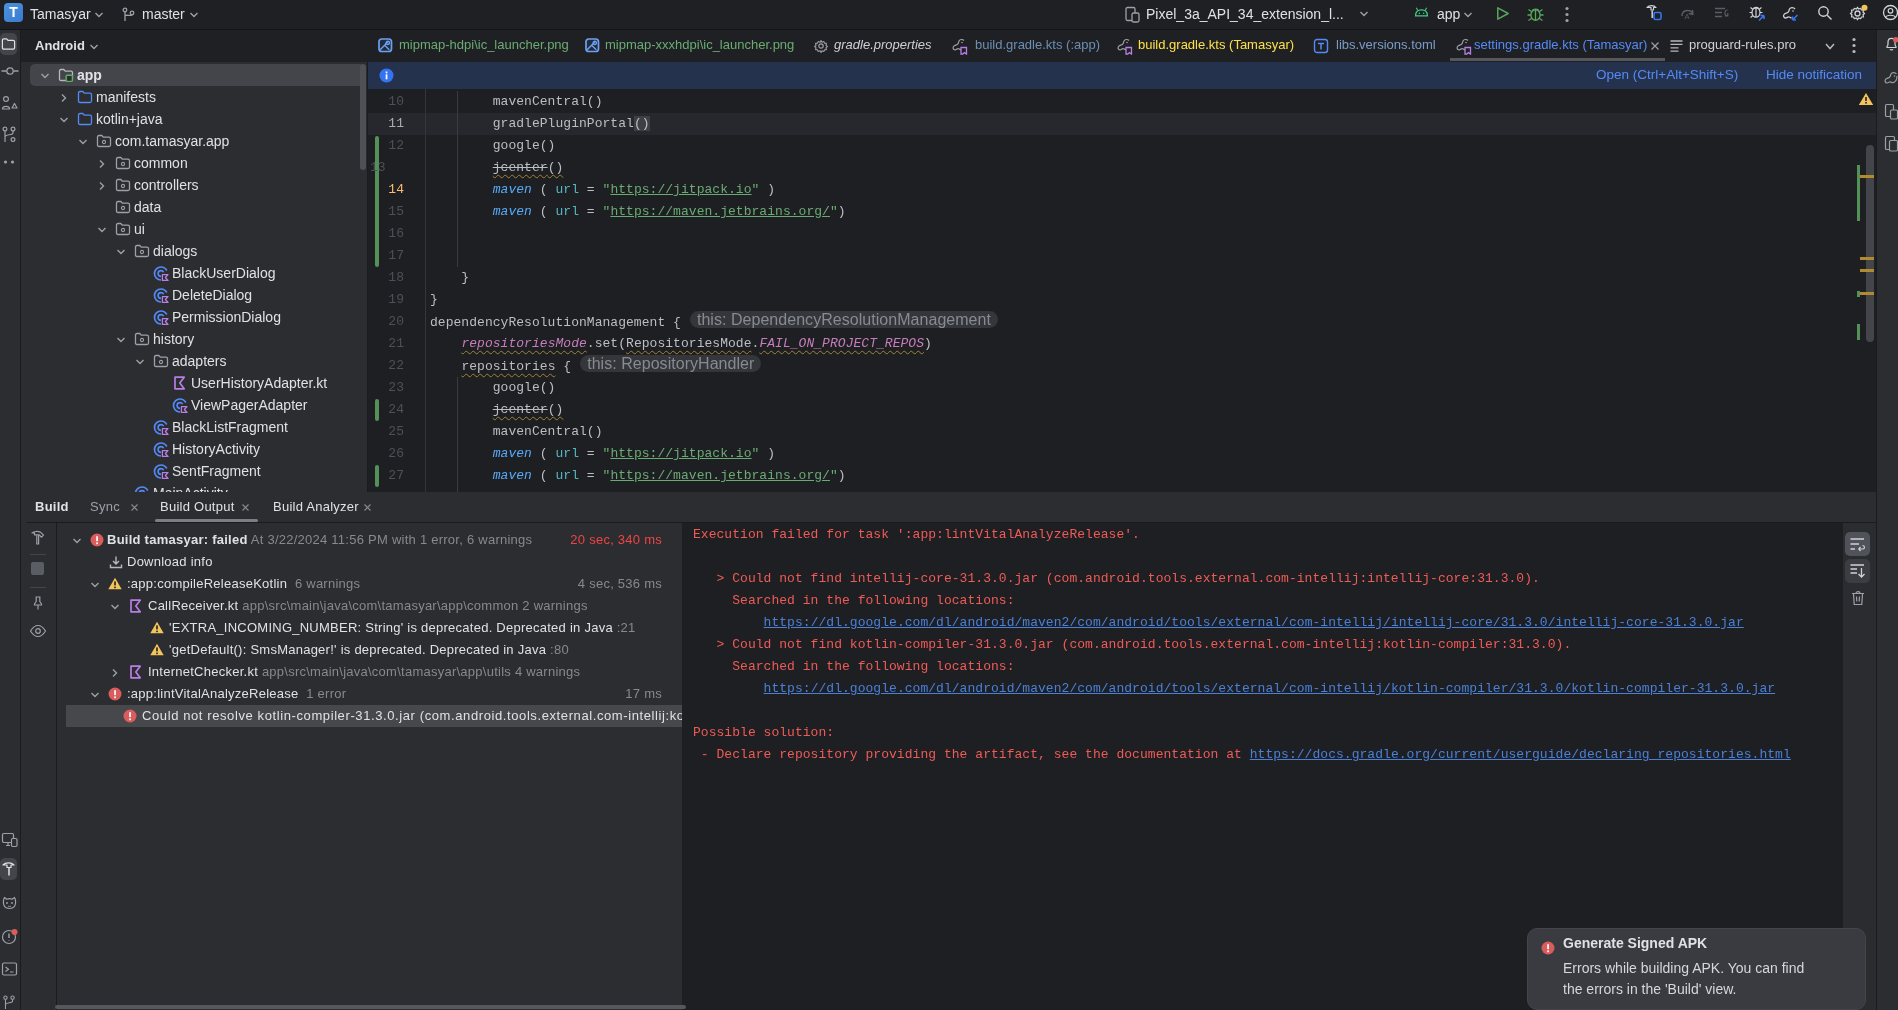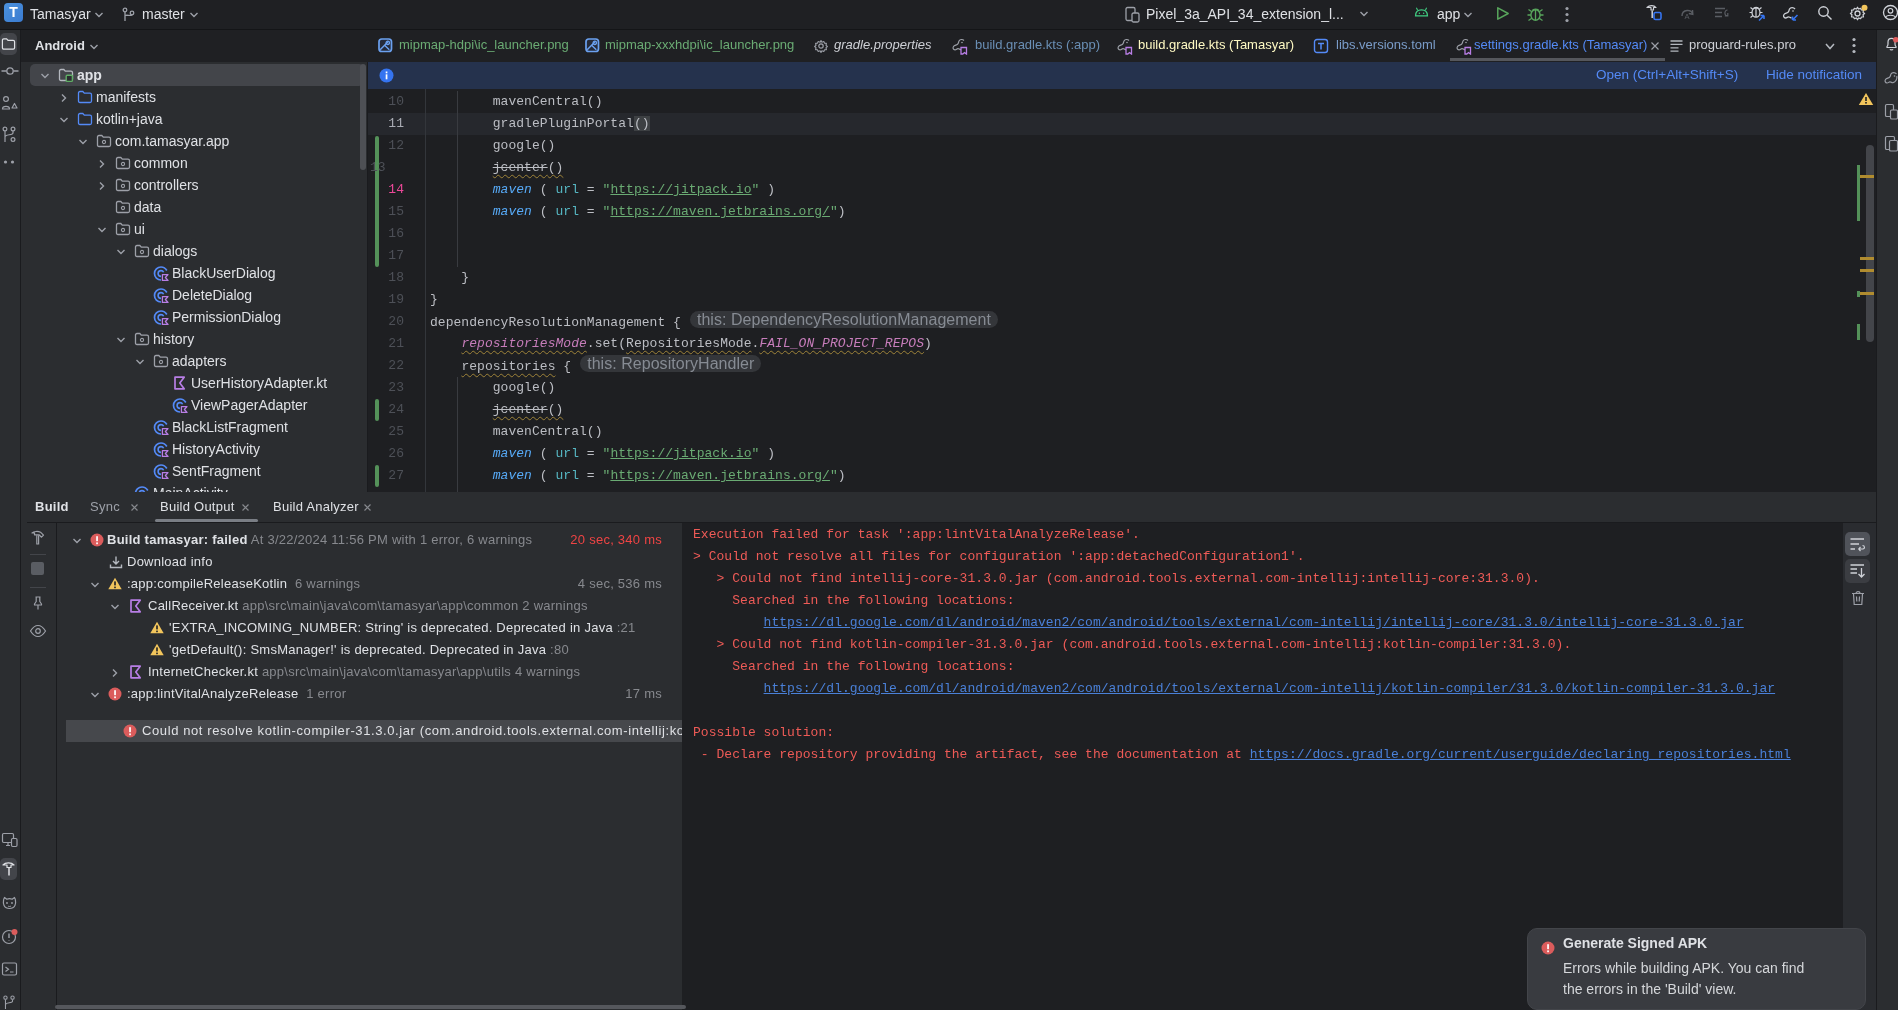--- a/index.html
+++ b/index.html
@@ -252,21 +252,21 @@
       <circle cx="11" cy="4.5" r="0.8" fill="#9da0a8"></circle>
       <path d="M10 9.5 L15.5 9.5 L15.5 16 L13.5 14.6 L11.8 16 L10 16 Z" fill="none" stroke="#b87ee5" stroke-width="1.3"></path>
     </svg>
     <span class="abs" style="left:948px;top:0;height:30px;line-height:30px;font-size:13px;color:#6a8fb5;">build.gradle.kts (:app)</span>
 
     <svg class="abs" style="left:1089px;top:8px;" width="18" height="17" viewBox="0 0 18 17">
       <path d="M13 2.5 C11.5 1 9 1.2 8 3 C7.3 4.2 7.8 5 6.5 6.2 C5.3 7.3 3.5 7 2.5 8.5 C1.5 10 2.3 11.8 4 11.8 C5.5 11.8 5.7 10.6 7 10.6 C8.3 10.6 8.5 11.8 10 11.5" stroke="#9da0a8" stroke-width="1.2" fill="none"></path>
       <circle cx="11" cy="4.5" r="0.8" fill="#9da0a8"></circle>
       <path d="M10 9.5 L15.5 9.5 L15.5 16 L13.5 14.6 L11.8 16 L10 16 Z" fill="none" stroke="#b87ee5" stroke-width="1.3"></path>
     </svg>
-    <span class="abs" style="left:1111px;top:0;height:30px;line-height:30px;font-size:13px;color:#fef9c3;">build.gradle.kts (Tamasyar)</span>
+    <span class="abs" style="left:1111px;top:0;height:30px;line-height:30px;font-size:13px;color:#fde047;">build.gradle.kts (Tamasyar)</span>
 
     <svg class="abs" style="left:1286px;top:8px;" width="16" height="16" viewBox="0 0 16 16">
       <rect x="1.5" y="1.5" width="13" height="13" rx="2.5" stroke="#548af7" stroke-width="1.4" fill="none"></rect>
       <path d="M5 5.5 L11 5.5 M8 5.5 L8 11.5" stroke="#548af7" stroke-width="1.5"></path>
     </svg>
     <span class="abs" style="left:1309px;top:0;height:30px;line-height:30px;font-size:13px;color:#7a9cc9;">libs.versions.toml</span>
 
     <svg class="abs" style="left:1428px;top:8px;" width="18" height="17" viewBox="0 0 18 17">
       <path d="M13 2.5 C11.5 1 9 1.2 8 3 C7.3 4.2 7.8 5 6.5 6.2 C5.3 7.3 3.5 7 2.5 8.5 C1.5 10 2.3 11.8 4 11.8 C5.5 11.8 5.7 10.6 7 10.6 C8.3 10.6 8.5 11.8 10 11.5" stroke="#9da0a8" stroke-width="1.2" fill="none"></path>
       <circle cx="11" cy="4.5" r="0.8" fill="#9da0a8"></circle>
@@ -470,21 +470,21 @@
     <div class="abs" style="left:89px;top:315px;width:1px;height:115px;background:#393b40;"></div>
 
     <div class="abs" style="left:7px;top:74px;width:4px;height:131px;background:#549159;border-radius:2px;"></div>
     <div class="abs" style="left:7px;top:337px;width:4px;height:22px;background:#549159;border-radius:2px;"></div>
     <div class="abs" style="left:7px;top:403px;width:4px;height:22px;background:#549159;border-radius:2px;"></div>
 
     <div class="abs mono" style="left:2px;top:29px;width:34px;height:22px;line-height:22px;text-align:right;color:#4d5057;">10</div>
     <div class="abs mono" style="left:2px;top:51px;width:34px;height:22px;line-height:22px;text-align:right;color:#a8abb3;">11</div>
     <div class="abs mono" style="left:2px;top:73px;width:34px;height:22px;line-height:22px;text-align:right;color:#4d5057;">12</div>
     <div class="abs mono" style="left:2px;top:95px;width:34px;height:22px;line-height:22px;color:#4d5057;">13</div>
-    <div class="abs mono" style="left:2px;top:117px;width:34px;height:22px;line-height:22px;text-align:right;color:#ec4899;">14</div>
+    <div class="abs mono" style="left:2px;top:117px;width:34px;height:22px;line-height:22px;text-align:right;color:#fdba74;">14</div>
     <div class="abs mono" style="left:2px;top:139px;width:34px;height:22px;line-height:22px;text-align:right;color:#4d5057;">15</div>
     <div class="abs mono" style="left:2px;top:161px;width:34px;height:22px;line-height:22px;text-align:right;color:#4d5057;">16</div>
     <div class="abs mono" style="left:2px;top:183px;width:34px;height:22px;line-height:22px;text-align:right;color:#4d5057;">17</div>
     <div class="abs mono" style="left:2px;top:205px;width:34px;height:22px;line-height:22px;text-align:right;color:#4d5057;">18</div>
     <div class="abs mono" style="left:2px;top:227px;width:34px;height:22px;line-height:22px;text-align:right;color:#4d5057;">19</div>
     <div class="abs mono" style="left:2px;top:249px;width:34px;height:22px;line-height:22px;text-align:right;color:#4d5057;">20</div>
     <div class="abs mono" style="left:2px;top:271px;width:34px;height:22px;line-height:22px;text-align:right;color:#4d5057;">21</div>
     <div class="abs mono" style="left:2px;top:293px;width:34px;height:22px;line-height:22px;text-align:right;color:#4d5057;">22</div>
     <div class="abs mono" style="left:2px;top:315px;width:34px;height:22px;line-height:22px;text-align:right;color:#4d5057;">23</div>
     <div class="abs mono" style="left:2px;top:337px;width:34px;height:22px;line-height:22px;text-align:right;color:#4d5057;">24</div>
@@ -607,29 +607,28 @@
       </svg>
     <span class="abs" style="left:121px;top:169px;height:22px;line-height:22px;white-space:nowrap;">InternetChecker.kt <span style="color:#87898e;">app\src\main\java\com\tamasyar\app\utils 4 warnings</span></span>
     <svg class="abs" style="left:63px;top:198px;" width="10" height="9" viewBox="0 0 10 9">
         <use href="#chev-open"></use>
       </svg>
     <svg class="abs" style="left:81px;top:195px;" width="14" height="14" viewBox="0 0 14 14">
         <use href="#err"></use>
       </svg>
     <span class="abs" style="left:100px;top:191px;height:22px;line-height:22px;white-space:nowrap;">:app:lintVitalAnalyzeRelease &nbsp;<span style="color:#87898e;">1 error</span></span>
     <span class="abs" style="left:435px;top:191px;width:200px;height:22px;line-height:22px;text-align:right;color:#87898e;">17 ms</span>
-    <div class="abs" style="left:39px;top:228px;width:616px;height:22px;background:#46484c;overflow:hidden;">
+    <div class="abs" style="left:39px;top:213px;width:616px;height:22px;background:#46484c;overflow:hidden;">
         <svg class="abs" style="left:57px;top:4px;" width="14" height="14" viewBox="0 0 14 14">
           <use href="#err"></use>
         </svg>
         <span class="abs" style="left:76px;top:0;height:22px;line-height:22px;white-space:nowrap;letter-spacing:0.6px;">Could not resolve kotlin-compiler-31.3.0.jar (com.android.tools.external.com-intellij:ko</span>
       </div>
 
     <div class="abs mono" style="left:666px;top:32px;height:22px;line-height:22px;white-space:pre;color:#ef5b57;">Execution failed for task ':app:lintVitalAnalyzeRelease'.</div>
-    <div class="abs mono" style="left:666px;top:54px;height:22px;line-height:22px;white-space:pre;color:#ef5b57;">&gt; Could not resolve all files for configuration ':app:detachedConfiguration1'.</div>
     <div class="abs mono" style="left:666px;top:76px;height:22px;line-height:22px;white-space:pre;color:#ef5b57;">   &gt; Could not find intellij-core-31.3.0.jar (com.android.tools.external.com-intellij:intellij-core:31.3.0).</div>
     <div class="abs mono" style="left:666px;top:98px;height:22px;line-height:22px;white-space:pre;color:#ef5b57;">     Searched in the following locations:</div>
     <div class="abs mono" style="left:666px;top:120px;height:22px;line-height:22px;white-space:pre;color:#ef5b57;">         <span style="color:#4a80d8;text-decoration:underline;">https://dl.google.com/dl/android/maven2/com/android/tools/external/com-intellij/intellij-core/31.3.0/intellij-core-31.3.0.jar</span></div>
     <div class="abs mono" style="left:666px;top:142px;height:22px;line-height:22px;white-space:pre;color:#ef5b57;">   &gt; Could not find kotlin-compiler-31.3.0.jar (com.android.tools.external.com-intellij:kotlin-compiler:31.3.0).</div>
     <div class="abs mono" style="left:666px;top:164px;height:22px;line-height:22px;white-space:pre;color:#ef5b57;">     Searched in the following locations:</div>
     <div class="abs mono" style="left:666px;top:186px;height:22px;line-height:22px;white-space:pre;color:#ef5b57;">         <span style="color:#4a80d8;text-decoration:underline;">https://dl.google.com/dl/android/maven2/com/android/tools/external/com-intellij/kotlin-compiler/31.3.0/kotlin-compiler-31.3.0.jar</span></div>
     <div class="abs mono" style="left:666px;top:208px;height:22px;line-height:22px;white-space:pre;color:#ef5b57;"></div>
     <div class="abs mono" style="left:666px;top:230px;height:22px;line-height:22px;white-space:pre;color:#ef5b57;">Possible solution:</div>
     <div class="abs mono" style="left:666px;top:252px;height:22px;line-height:22px;white-space:pre;color:#ef5b57;"> - Declare repository providing the artifact, see the documentation at <span style="color:#4a80d8;text-decoration:underline;">https://docs.gradle.org/current/userguide/declaring_repositories.html</span></div>
 

